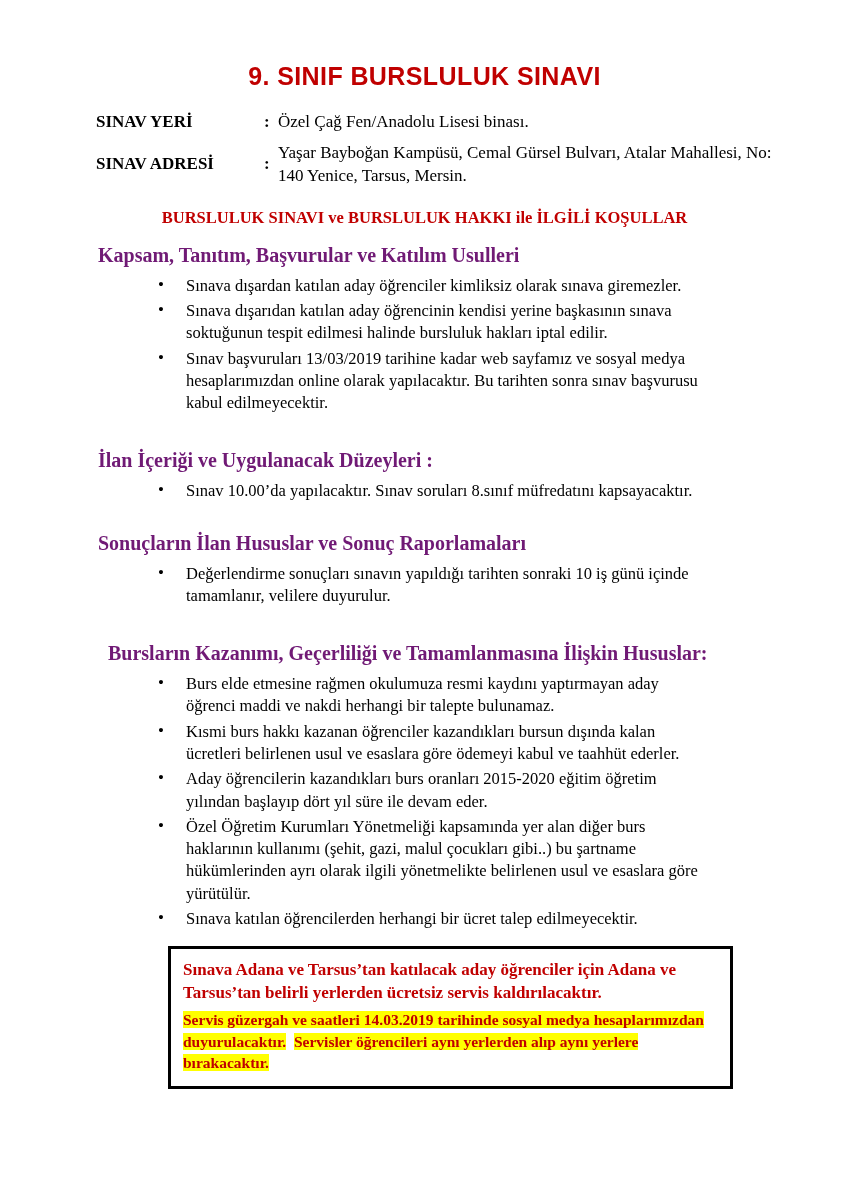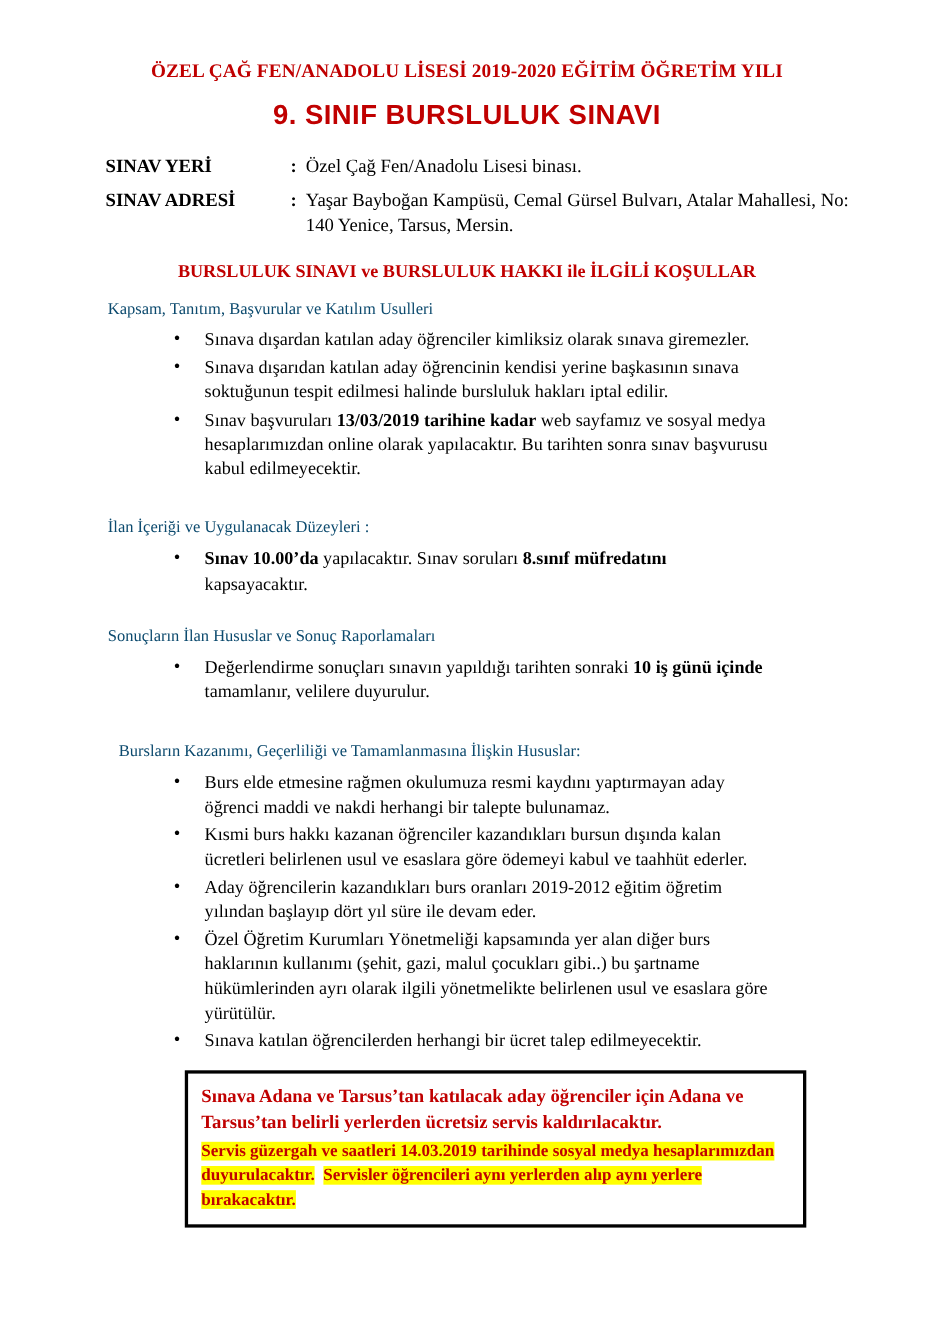--- a/index.html
+++ b/index.html
@@ -38,21 +38,21 @@
     font-size: 25px;
     letter-spacing: .4px;
     margin: 16px 0 20px 0;
   }
   .info-block {
     margin: 14px 0 0 0;
     padding-left: 38px;
   }
   .info-row {
     display: flex;
-    align-items: flex-start;
+    align-items: center;
     margin-bottom: 8px;
     font-size: 17px;
     line-height: 1.35;
   }
   .info-label {
     font-weight: bold;
     width: 168px;
     flex: 0 0 168px;
     font-size: 17px;
   }
@@ -66,23 +66,23 @@
     font-size: 17px;
   }
   .section-title-center {
     text-align: center;
     color: #c00000;
     font-weight: bold;
     font-size: 16.5px;
     margin: 20px 0 14px 0;
   }
   .section-head {
-    color: #0c4a6e;
-    font-weight: normal;
-    font-size: 15px;
+    color: #701a75;
+    font-weight: bold;
+    font-size: 20px;
     margin: 16px 0 8px 0;
     padding-left: 40px;
   }
   .section-head.indent2 {
     padding-left: 50px;
   }
   ul.bullets {
     margin: 0 0 0 0;
     padding-left: 128px;
     list-style: none;
@@ -94,21 +94,21 @@
     margin-bottom: 3px;
     padding-right: 90px;
   }
   ul.bullets li::before {
     content: "\2022";
     position: absolute;
     left: -28px;
     top: -1px;
     font-size: 17px;
   }
-  b, strong { font-weight: bold; }
+  b, strong { font-weight: normal; }
 
   .notice-box {
     margin: 16px 58px 0 110px;
     border: 3px solid #000000;
     padding: 10px 12px 12px 12px;
     box-sizing: border-box;
   }
   .notice-red {
     color: #c00000;
     font-weight: bold;
@@ -129,21 +129,20 @@
     -webkit-box-decoration-break: clone;
   }
   .spacer-sm { height: 10px; }
   .spacer-md { height: 16px; }
 </style>
 </head>
 <body>
 
 <div class="page">
 
-  <h1 class="doc-title">ÖZEL ÇAĞ FEN/ANADOLU LİSESİ 2019-2020 EĞİTİM ÖĞRETİM YILI</h1>
   <h2 class="doc-subtitle">9. SINIF BURSLULUK  SINAVI</h2>
 
   <div class="info-block">
     <div class="info-row">
       <div class="info-label">SINAV YERİ</div>
       <div class="info-colon">:</div>
       <div class="info-value">Özel Çağ Fen/Anadolu Lisesi binası.</div>
     </div>
     <div class="info-row">
       <div class="info-label">SINAV ADRESİ</div>
@@ -174,21 +173,21 @@
   <ul class="bullets">
     <li>Değerlendirme sonuçları sınavın yapıldığı tarihten sonraki <b>10 iş günü içinde</b> tamamlanır,  velilere duyurulur.</li>
   </ul>
 
   <div class="spacer-md"></div>
 
   <div class="section-head indent2">Bursların Kazanımı, Geçerliliği ve Tamamlanmasına İlişkin Hususlar:</div>
   <ul class="bullets">
     <li>Burs elde etmesine rağmen okulumuza resmi kaydını yaptırmayan aday öğrenci maddi ve nakdi herhangi bir talepte bulunamaz.</li>
     <li>Kısmi burs hakkı kazanan öğrenciler kazandıkları bursun dışında kalan ücretleri belirlenen usul ve esaslara göre ödemeyi kabul ve taahhüt ederler.</li>
-    <li>Aday öğrencilerin kazandıkları burs oranları 2019-2012 eğitim öğretim yılından başlayıp dört yıl süre ile devam eder.</li>
+    <li>Aday öğrencilerin kazandıkları burs oranları 2015-2020 eğitim öğretim yılından başlayıp dört yıl süre ile devam eder.</li>
     <li>Özel Öğretim Kurumları Yönetmeliği kapsamında yer alan diğer burs haklarının kullanımı (şehit, gazi, malul çocukları gibi..) bu şartname hükümlerinden ayrı olarak ilgili yönetmelikte belirlenen usul ve esaslara göre yürütülür.</li>
     <li>Sınava katılan öğrencilerden herhangi bir ücret talep edilmeyecektir.</li>
   </ul>
 
   <div class="notice-box">
     <p class="notice-red">Sınava Adana ve Tarsus’tan katılacak aday öğrenciler için Adana ve Tarsus’tan belirli yerlerden ücretsiz servis kaldırılacaktır.</p>
     <p class="notice-hl"><span class="hl">Servis güzergah ve saatleri 14.03.2019 tarihinde sosyal medya hesaplarımızdan duyurulacaktır.</span>&nbsp; <span class="hl">Servisler öğrencileri aynı yerlerden alıp aynı yerlere bırakacaktır.</span></p>
   </div>
 
 </div>

